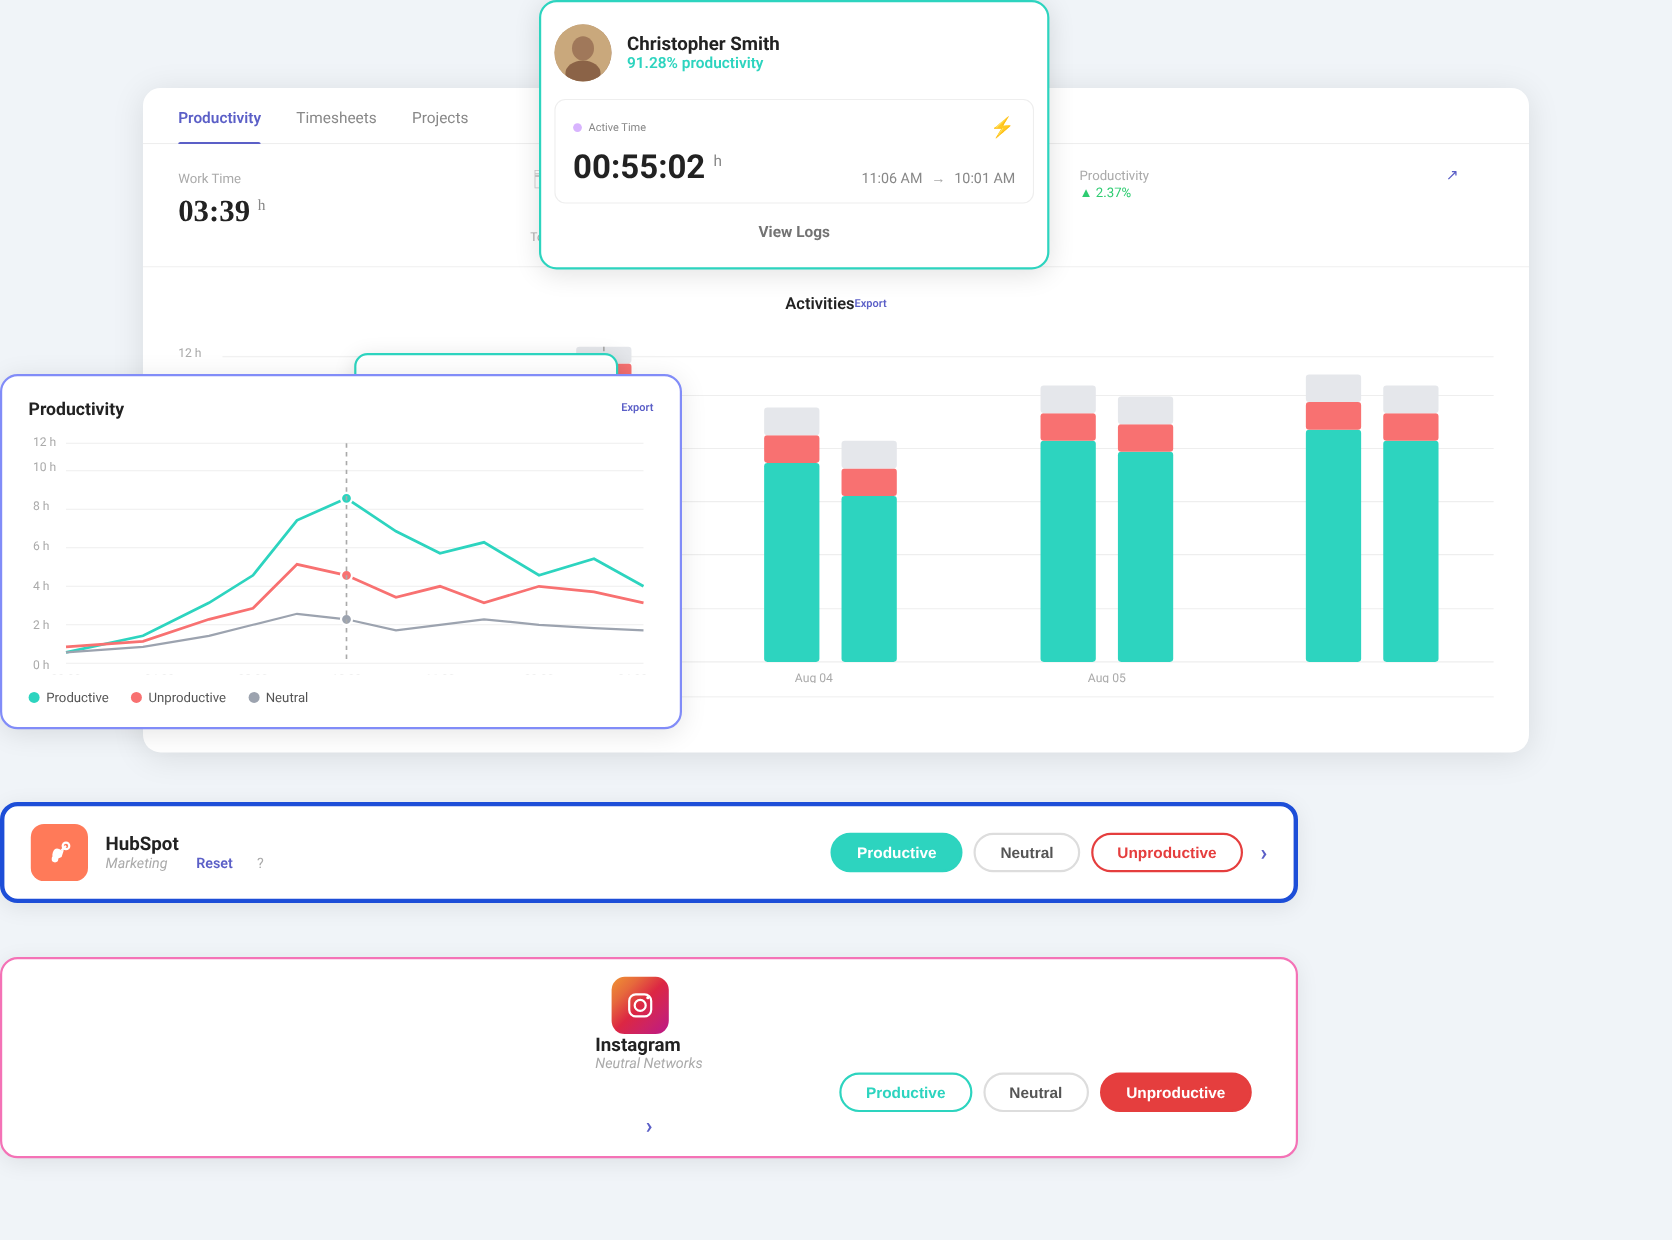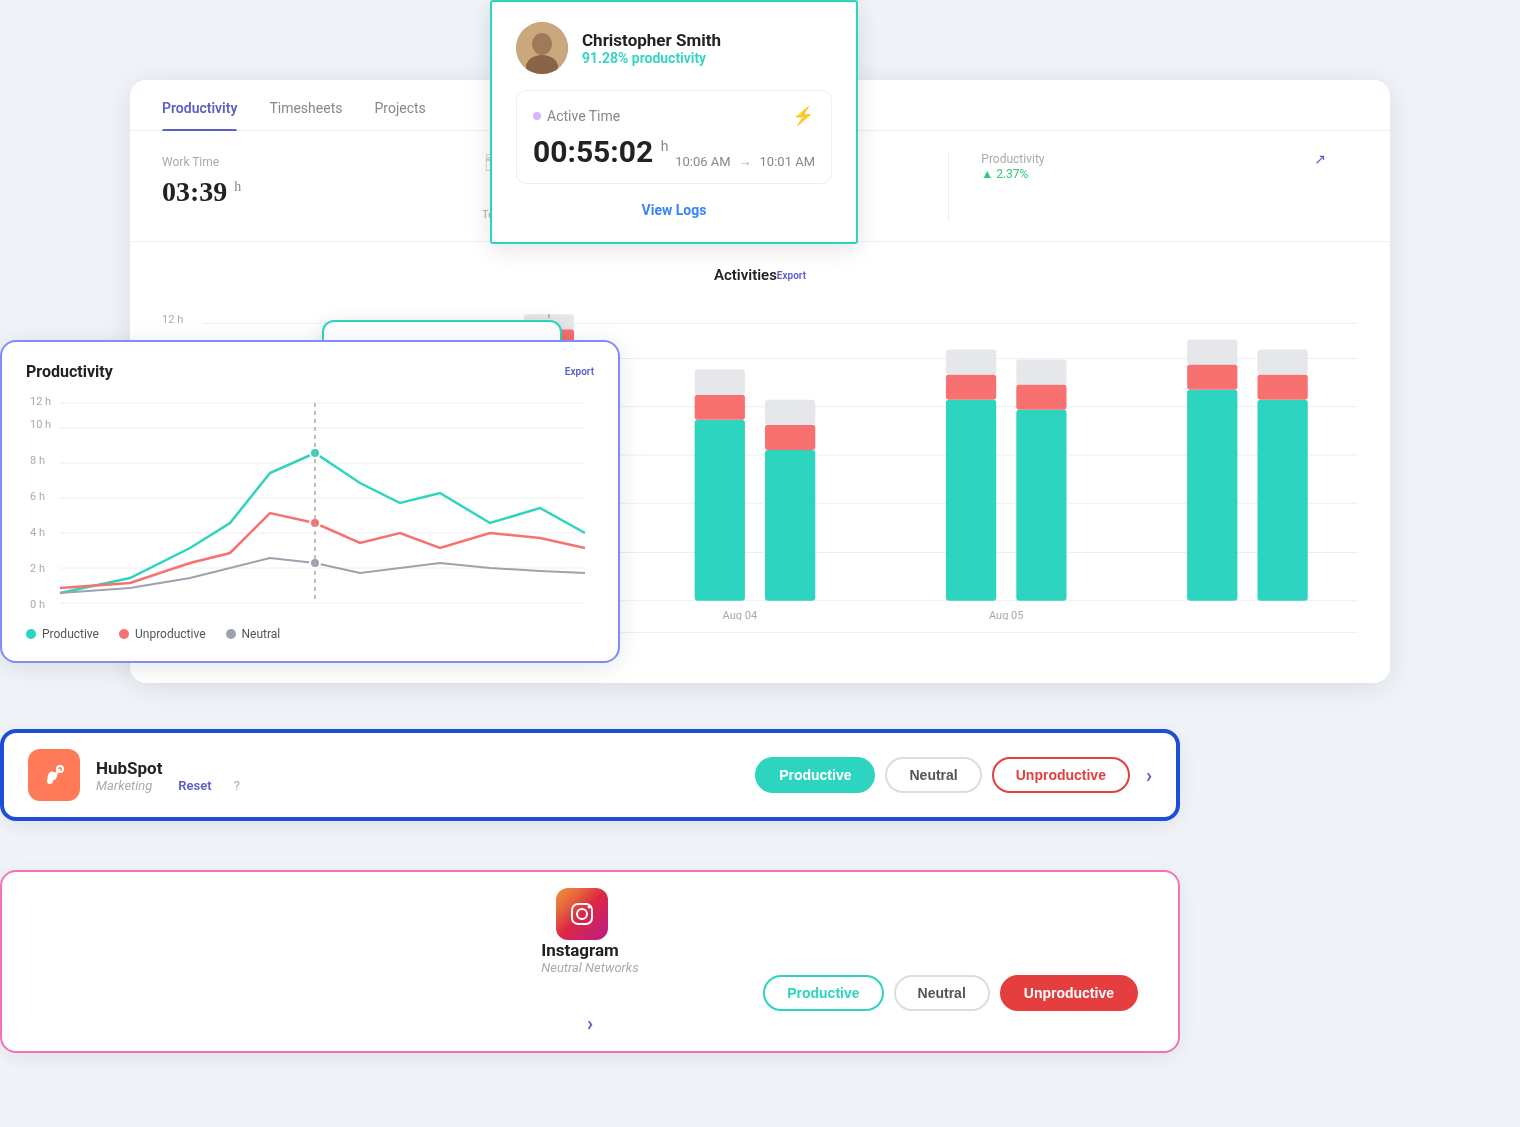--- a/index.html
+++ b/index.html
@@ -246,25 +246,25 @@
     }
     .prod-dot-green { background: #2dd4bf; }
     .prod-dot-red { background: #f87171; }
     .prod-dot-gray { background: #9ca3af; }
 
     
     .user-popup {
       position: absolute;
       top: 0px;
       left: 490px;
-      width: 368px;
+      width: 464px;
       background: #fff;
       border: 2px solid #2dd4bf;
-      border-radius: 3px;
-      padding: 20px 24px;
+      border-radius: 16px;
+      padding: 20px 12px;
       box-shadow: 0 4px 24px rgba(0,0,0,0.12);
       z-index: 30;
     }
     .user-header {
       display: flex;
       align-items: center;
       gap: 14px;
       margin-bottom: 16px;
     }
     .user-avatar {
@@ -294,21 +294,21 @@
       padding: 14px 16px;
       margin-bottom: 14px;
     }
     .active-time-header {
       display: flex;
       justify-content: space-between;
       align-items: center;
       margin-bottom: 8px;
     }
     .active-time-label {
-      font-size: 14px;
+      font-size: 10px;
       color: #888;
       display: flex;
       align-items: center;
       gap: 6px;
     }
     .active-time-dot {
       width: 8px;
       height: 8px;
       border-radius: 50%;
       background: #d8b4fe;
@@ -332,21 +332,21 @@
       color: #888;
       display: flex;
       align-items: center;
       gap: 8px;
       margin-top: 4px;
     }
     .arrow-right { color: #aaa; }
     .view-logs-btn {
       display: block;
       text-align: center;
-      color: #3b82f6;
+      color: #737373;
       font-weight: 700;
       font-size: 14px;
       cursor: pointer;
       padding: 4px;
     }
 
     
     .app-card {
       position: absolute;
       left: 0px;
@@ -702,21 +702,21 @@
         <div class="active-time-dot"></div>
         <span>Active Time</span>
       </div>
       <span class="lightning-icon">⚡</span>
     </div>
     <div style="display:flex; align-items:flex-end; justify-content:space-between;">
       <div class="active-time-value">
         <span>00:55:02</span> <sup>h</sup>
       </div>
       <div class="time-range">
-        <span>10:06 AM</span>
+        <span>11:06 AM</span>
         <span class="arrow-right">→</span>
         <span>10:01 AM</span>
       </div>
     </div>
   </div>
 
   <div class="view-logs-btn">View Logs</div>
 </div>
 
 <div class="app-card app-card-hubspot">

